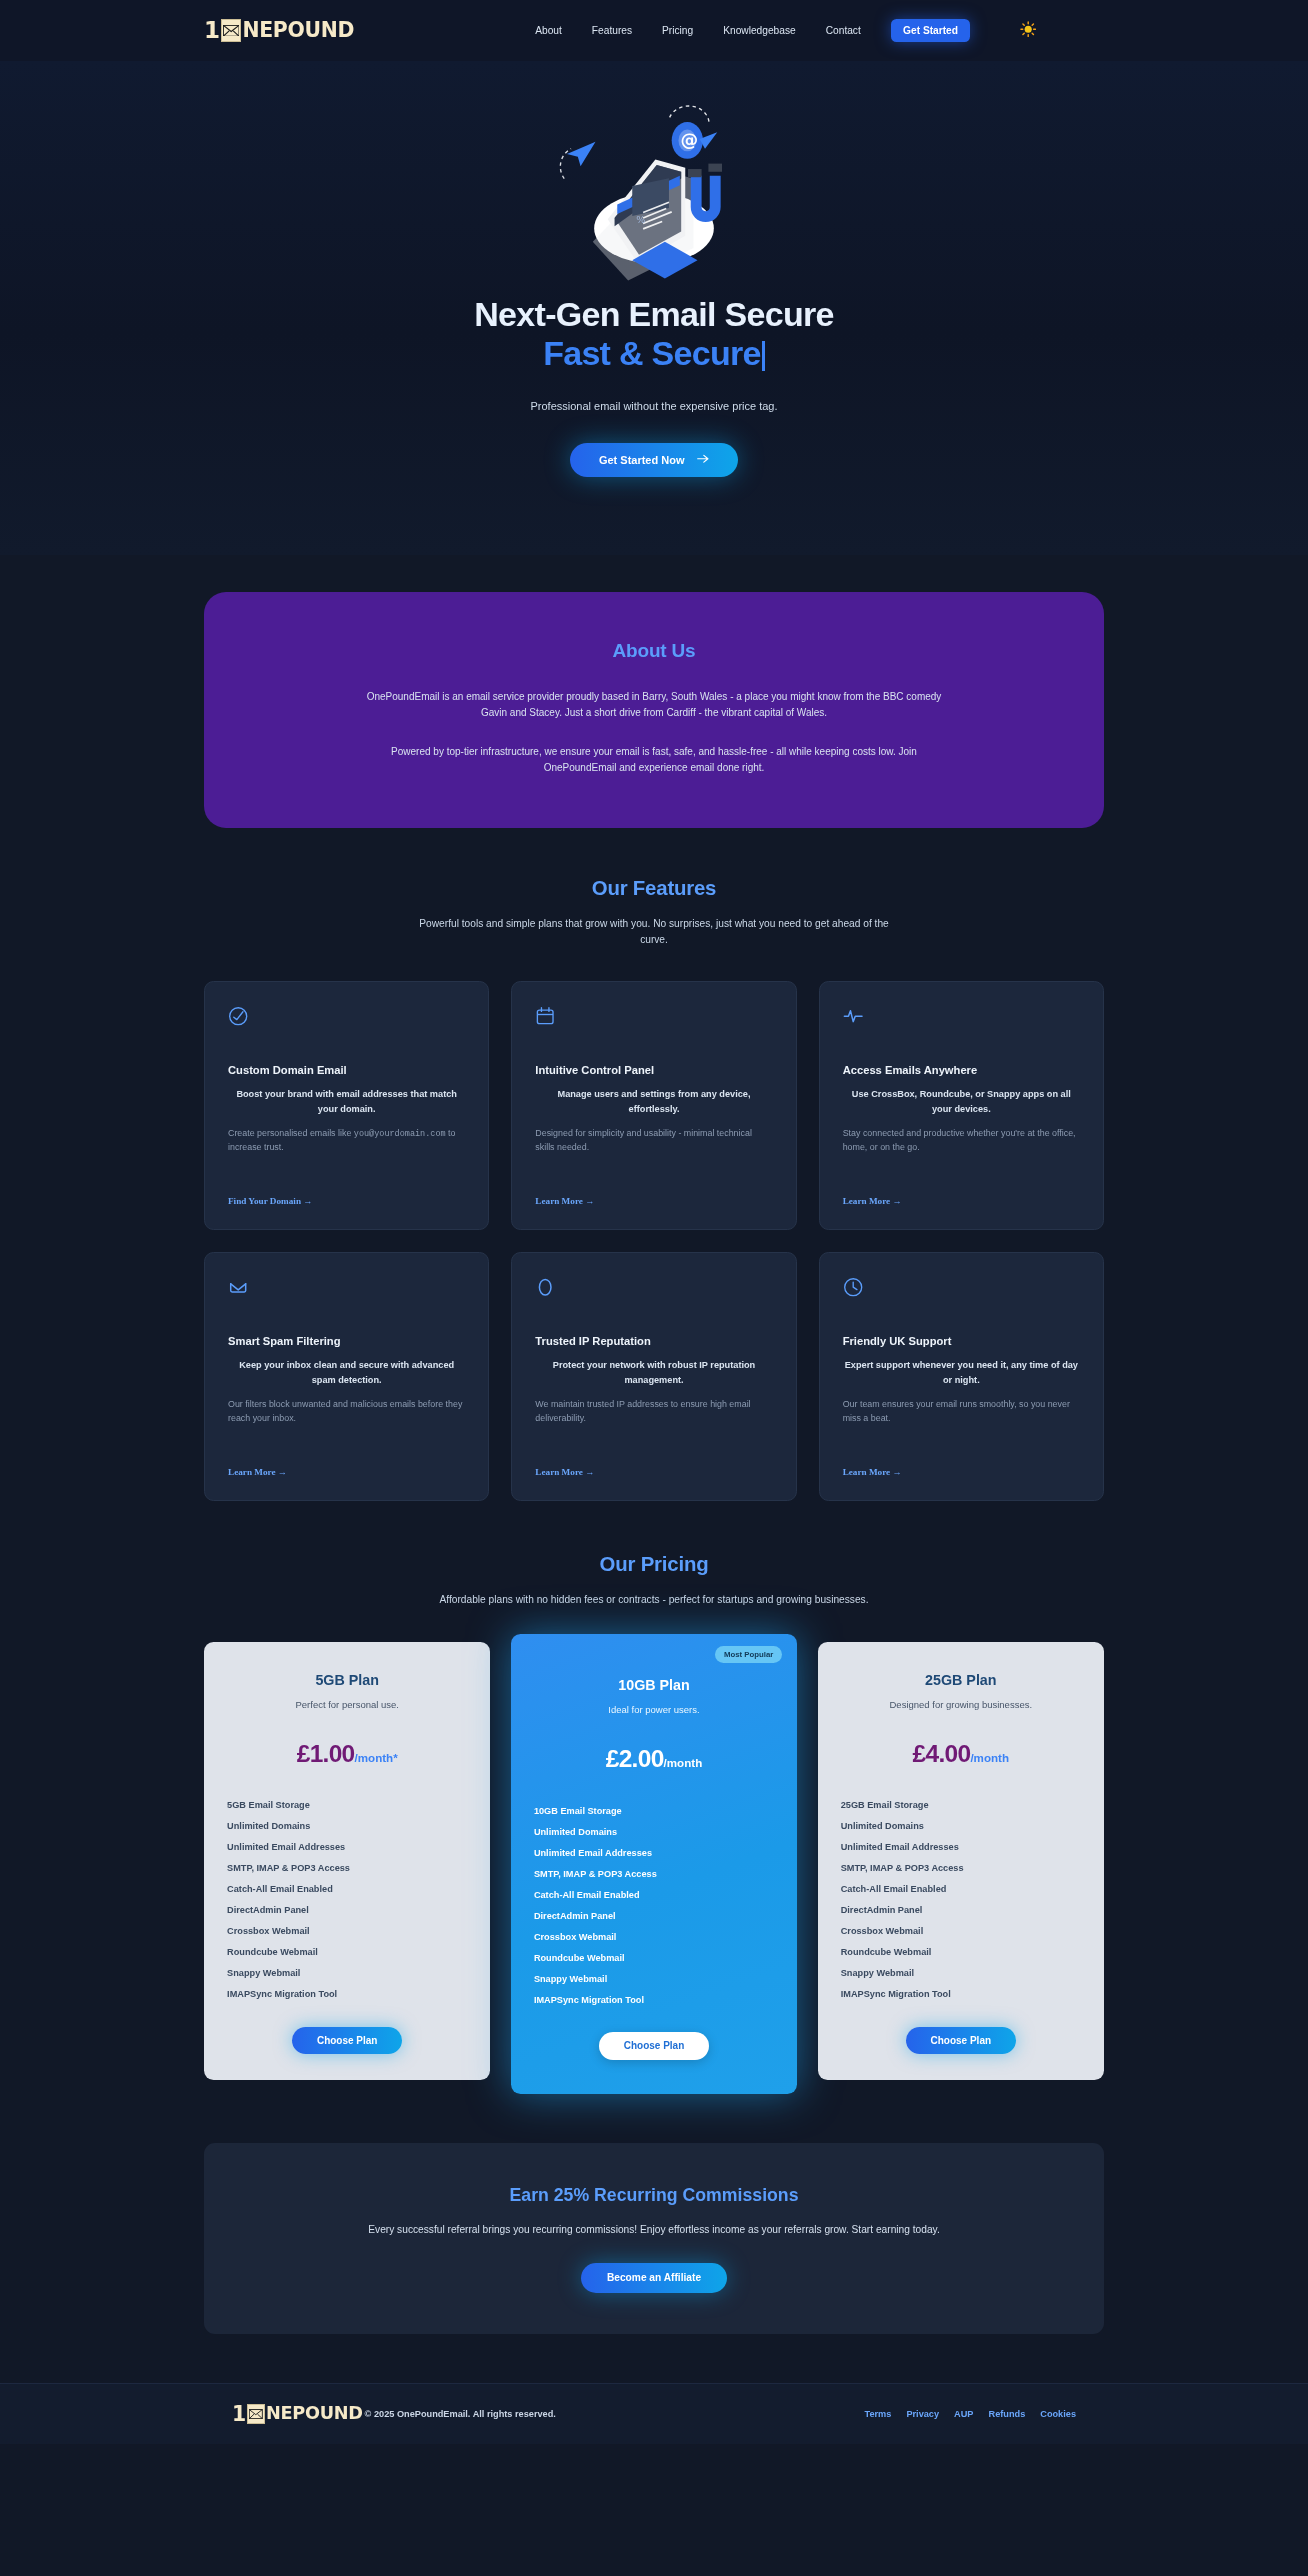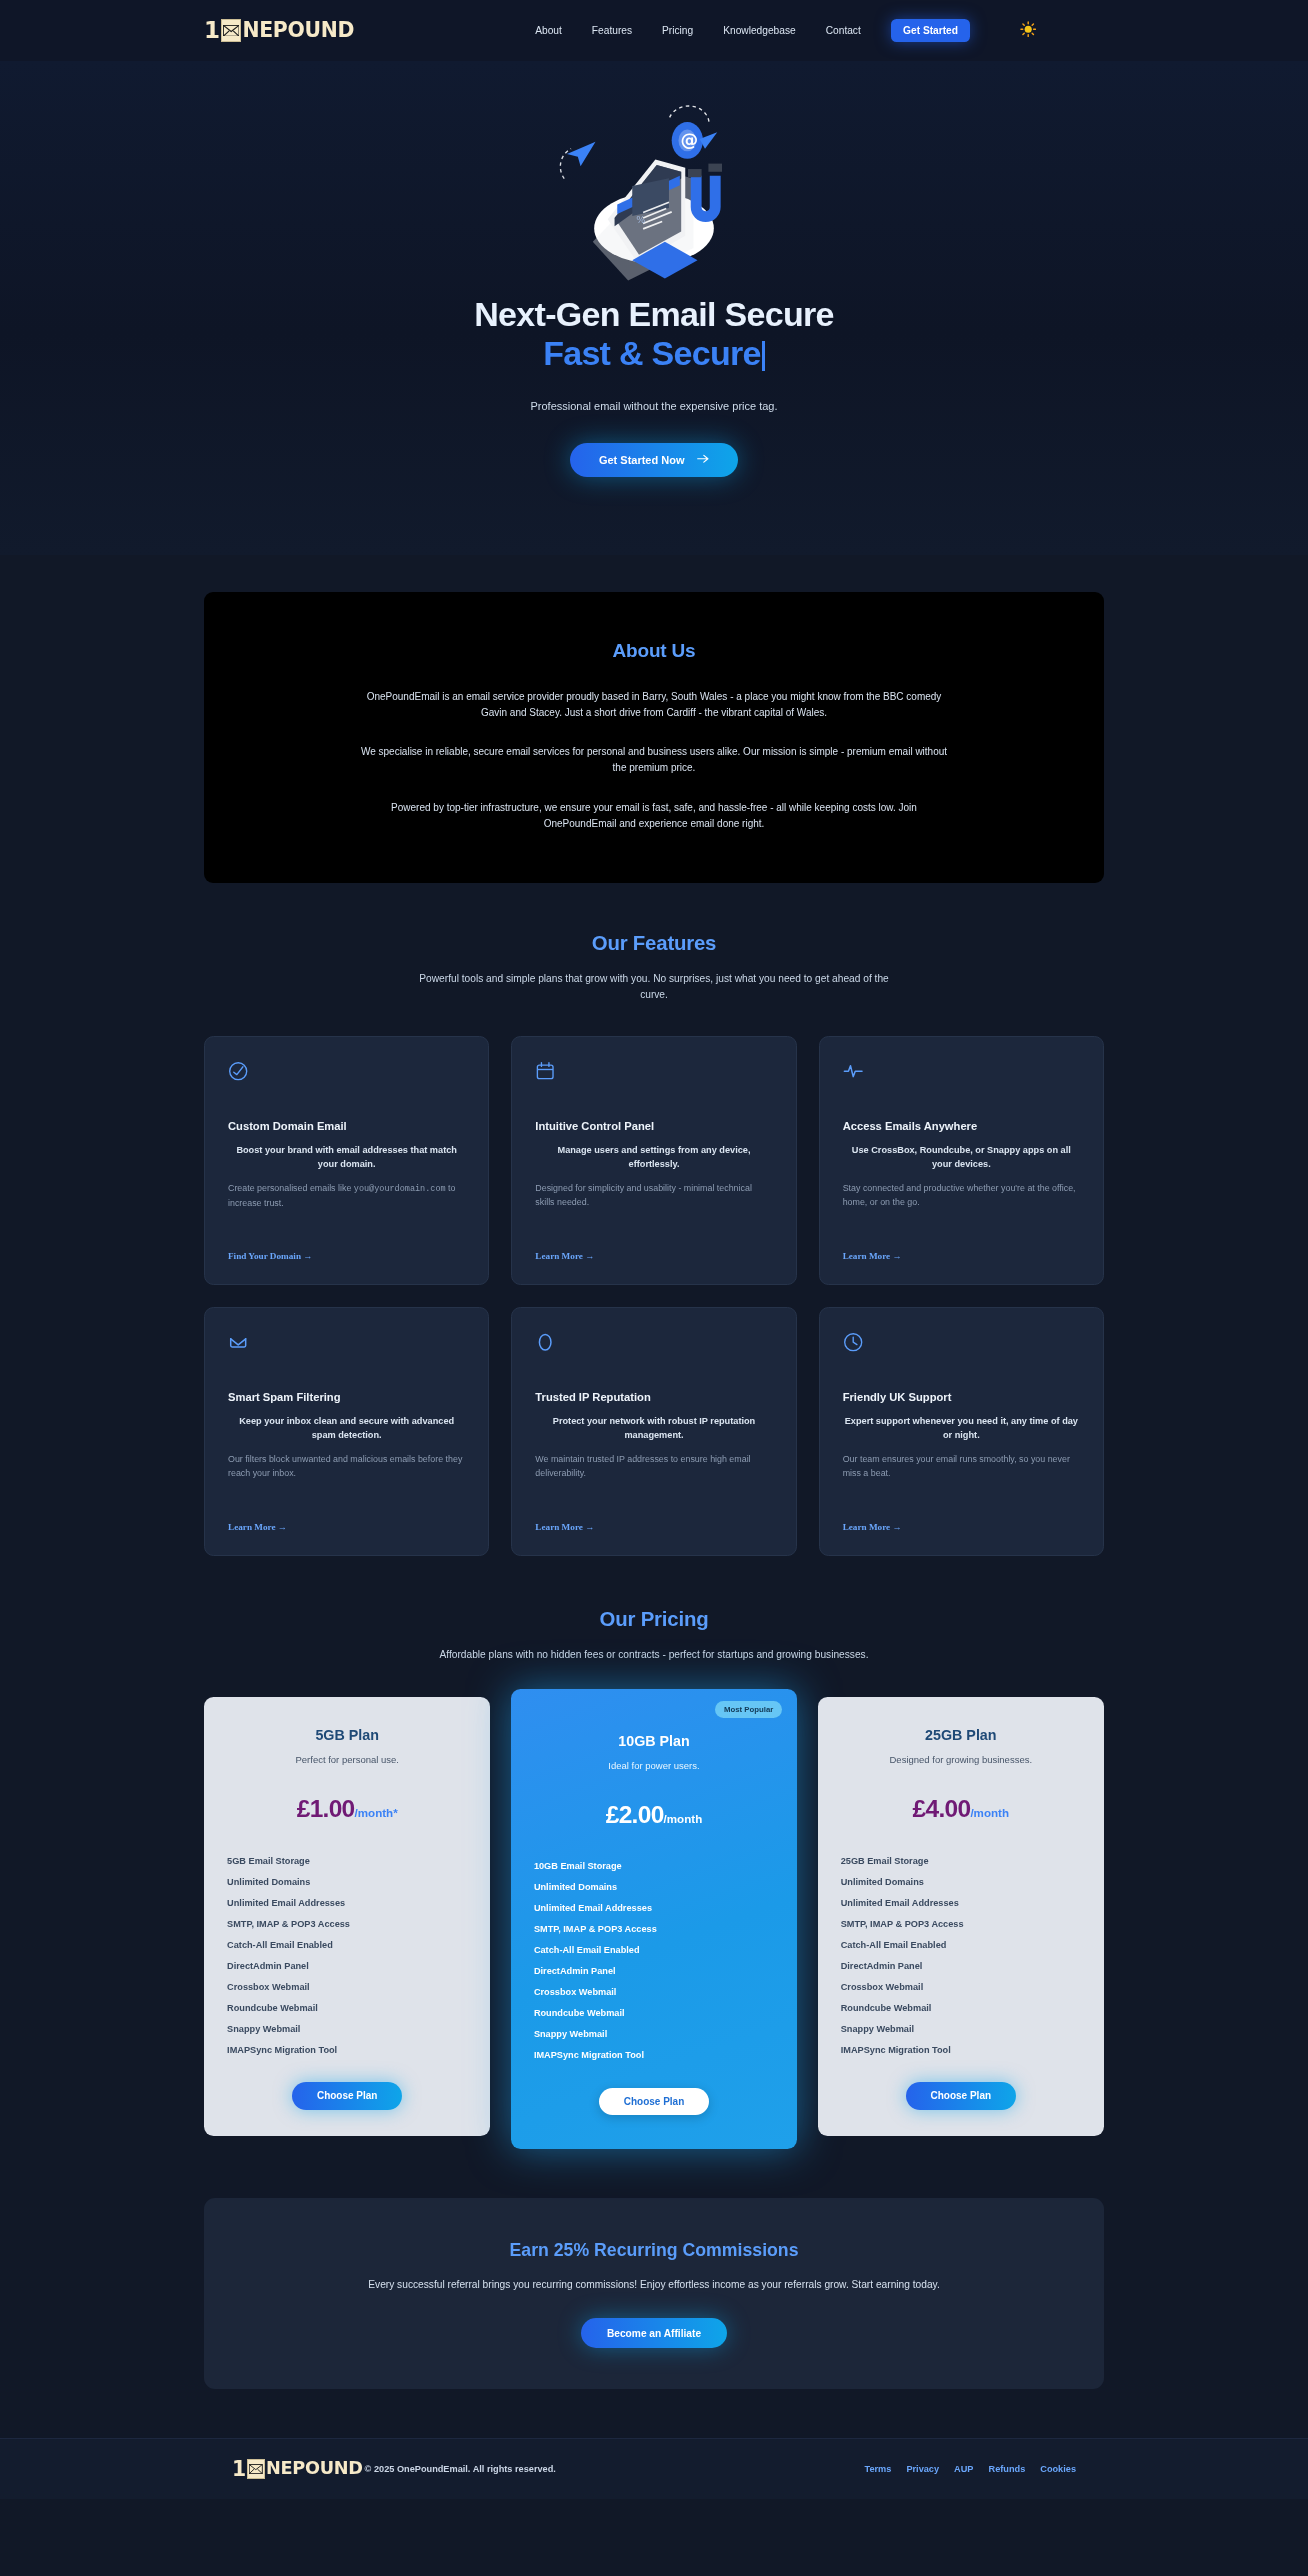--- a/index.html
+++ b/index.html
@@ -89,21 +89,21 @@
     letter-spacing:-0.2px;
   }
   .sec-sub {
     text-align:center; font-size:10.2px; color:#cbd8e8; line-height:1.55;
     margin-top:16.4px; max-width:477px; margin-left:auto; margin-right:auto;
   }
 
   
   .about-wrap { padding:37px 204px 0; }
   .about-card {
-    background:#000000; border-radius:9px;
+    background:#4c1d95; border-radius:22px;
     padding:48px 150px 51px; text-align:center;
   }
   .about-card .sec-title { font-size:19px; }
   .about-p {
     font-size:10px; line-height:1.62; color:#d9e3f0; margin-top:23px;
   }
   .about-p:first-of-type { margin-top:27px; }
 
   
   .features-wrap { padding:49px 204px 0; }
@@ -318,21 +318,20 @@
           <path d="M1 7 H15 M10 2 L16 7 L10 12" fill="none" stroke="#fff" stroke-width="1.8" stroke-linecap="round" stroke-linejoin="round"></path>
         </svg>
       </span>
     </button>
   </section>
 
   <section class="about-wrap">
     <div class="about-card">
       <h2 class="sec-title">About Us</h2>
       <p class="about-p">OnePoundEmail is an email service provider proudly based in Barry, South Wales - a place you might know from the BBC comedy Gavin and Stacey. Just a short drive from Cardiff - the vibrant capital of Wales.</p>
-      <p class="about-p">We specialise in reliable, secure email services for personal and business users alike. Our mission is simple - premium email without the premium price.</p>
       <p class="about-p">Powered by top-tier infrastructure, we ensure your email is fast, safe, and hassle-free - all while keeping costs low. Join OnePoundEmail and experience email done right.</p>
     </div>
   </section>
 
   <section class="features-wrap">
     <h2 class="sec-title">Our Features</h2>
     <p class="sec-sub">Powerful tools and simple plans that grow with you. No surprises, just what you need to get ahead of the curve.</p>
 
     <div class="cards-grid">
 

